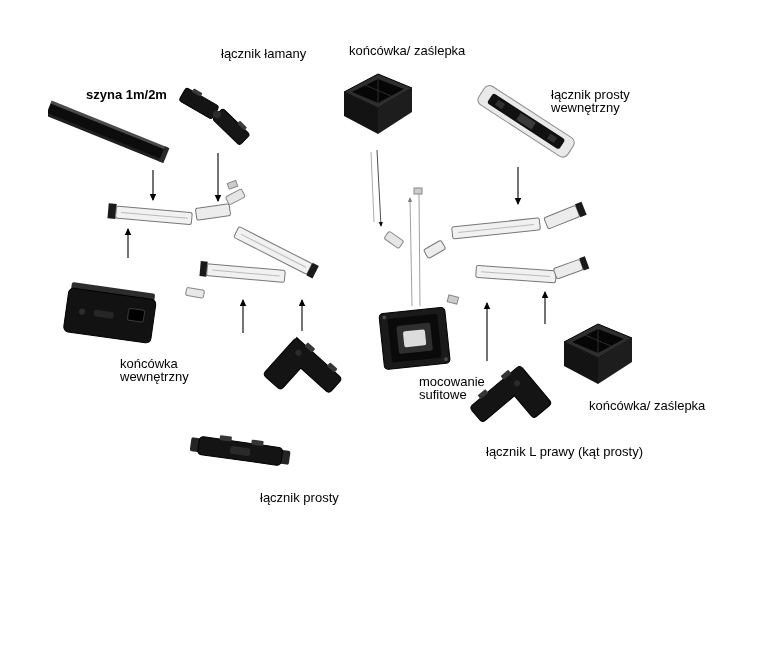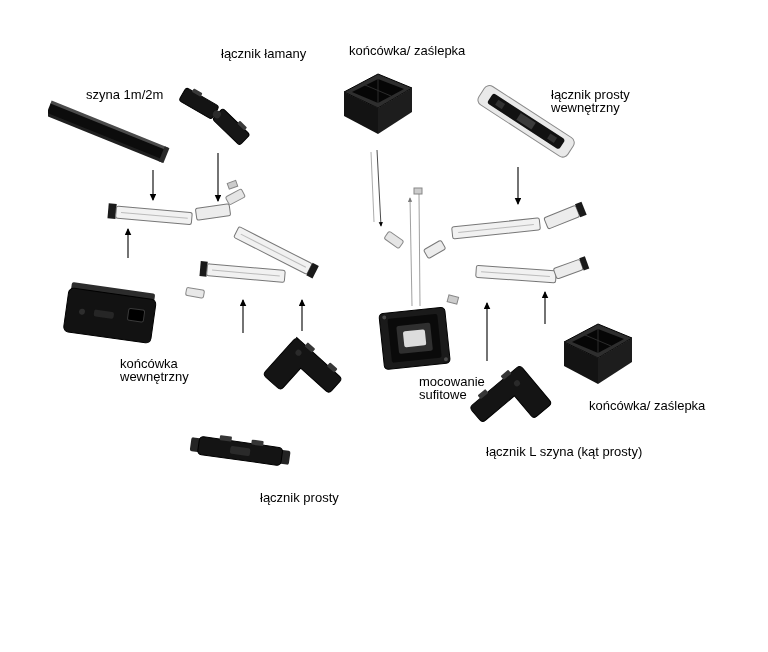--- a/index.html
+++ b/index.html
@@ -215,32 +215,32 @@
         <rect x="2" y="32" width="12" height="14" rx="2" fill="#242424"></rect>
         <rect x="90" y="32" width="12" height="14" rx="2" fill="#242424"></rect>
         <rect x="10" y="30" width="84" height="18" rx="4" fill="#141414" stroke="#000"></rect>
         <rect x="30" y="26" width="12" height="5" rx="1" fill="#363636"></rect>
         <rect x="62" y="26" width="12" height="5" rx="1" fill="#363636"></rect>
         <rect x="42" y="35" width="20" height="8" rx="2" fill="#2a2a2a"></rect>
       </g>
     </svg>
   </div>
 
-  <div class="label" style="left:50px;top:88px;">szyna 1m/2m</div>
+  <div class="label" style="left:50px;top:88px;font-weight:bold;">szyna 1m/2m</div>
 
   <div class="label" style="left:185px;top:47px;text-align:center;">łącznik łamany</div>
 
   <div class="label" style="left:313px;top:44px;">końcówka/ zaślepka</div>
 
   <div class="label wrap" style="left:515px;top:88px;width:92px;">łącznik prosty wewnętrzny</div>
 
   <div class="label wrap" style="left:84px;top:357px;width:64px;">końcówka wewnętrzny</div>
 
 
   <div class="label wrap" style="left:383px;top:375px;width:72px;">mocowanie sufitowe</div>
 
-  <div class="label" style="left:450px;top:445px;">łącznik L szyna (kąt prosty)</div>
+  <div class="label" style="left:450px;top:445px;">łącznik L prawy (kąt prosty)</div>
 
   <div class="label" style="left:553px;top:399px;">końcówka/ zaślepka</div>
 
   <div class="label" style="left:224px;top:491px;">łącznik prosty</div>
 
 </div>
 
 </body></html>

